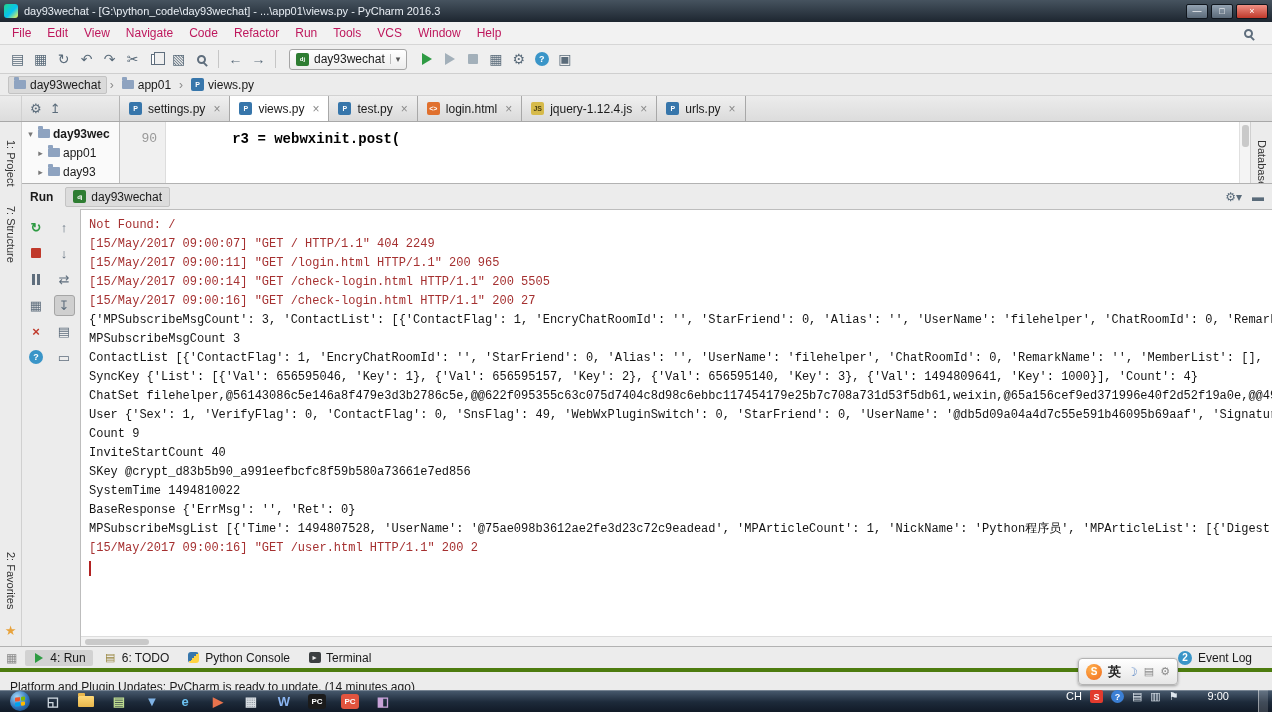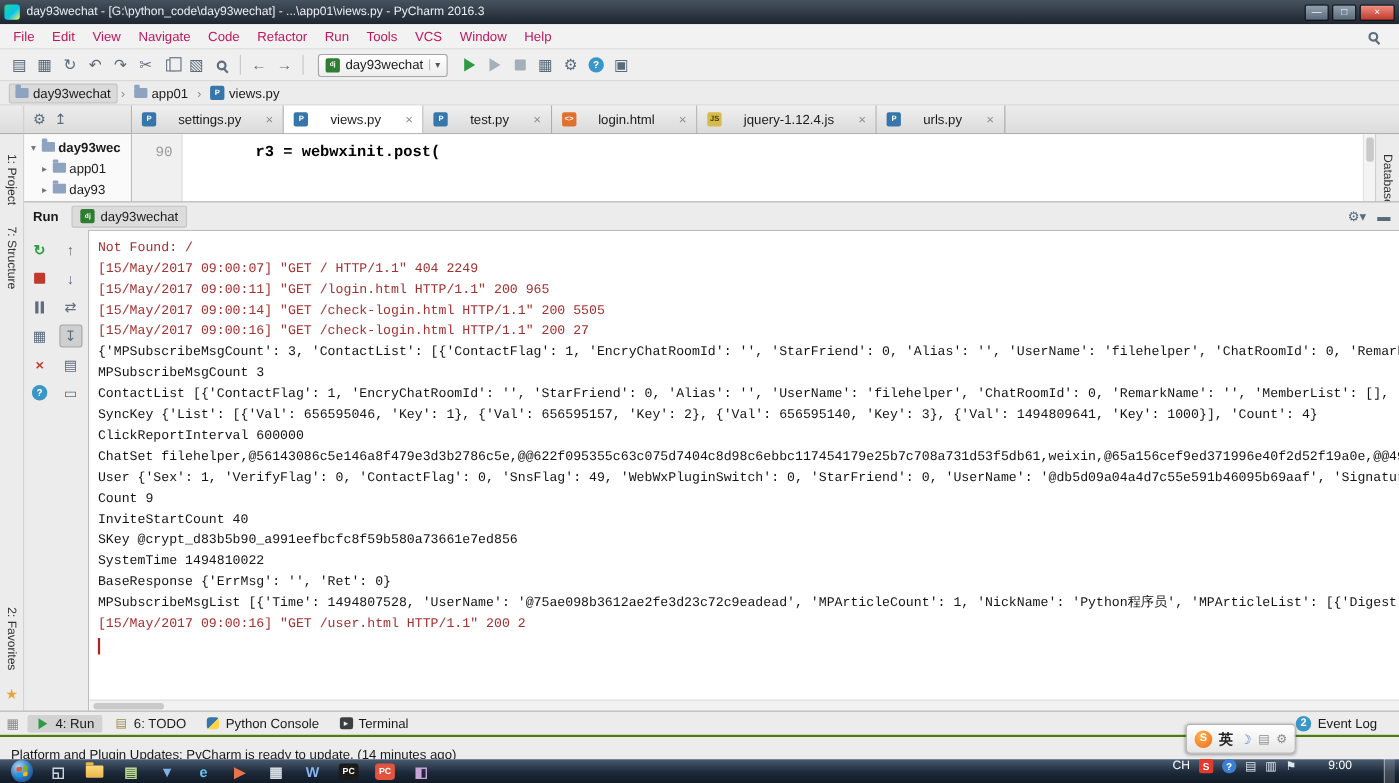--- a/index.html
+++ b/index.html
@@ -44,21 +44,21 @@
 .crumb.first{background:#dadada;border:1px solid #c3c3c3}
 .crumb-sep{color:#8a8a8a;margin:0 3px}
 .mini-folder{width:12px;height:9px;background:#8ea3c0;border-radius:1px;position:relative;display:inline-block}
 .mini-folder::before{content:"";position:absolute;top:-3px;left:0;width:5px;height:3px;background:#8ea3c0;border-radius:1px 1px 0 0}
 
 
 #tabbar{position:absolute;left:0;top:96px;width:1272px;height:26px;background:linear-gradient(#ececec,#dcdcdc);border-bottom:1px solid #a8a8a8;display:flex;align-items:stretch}
 #tab-stripe-stub{width:22px;flex:none;border-right:1px solid #d0d0d0}
 #panel-tools{width:98px;flex:none;display:flex;align-items:center;gap:8px;padding:0 8px;border-right:1px solid #b5b5b5;color:#5a6b7a;font-size:13px}
 #tabs{display:flex;align-items:stretch}
-.tab{display:flex;align-items:center;gap:20px;padding:0 9px;border-right:1px solid #a8a8a8;background:linear-gradient(#f0f0f0,#dadada);font-size:12px;white-space:nowrap}
+.tab{display:flex;align-items:center;gap:6px;padding:0 9px;border-right:1px solid #a8a8a8;background:linear-gradient(#f0f0f0,#dadada);font-size:12px;white-space:nowrap}
 .tab.active{background:#ffffff}
 .tab-close{color:#8a8a8a;font-size:12px;margin-left:2px}
 .fi{width:13px;height:13px;border-radius:2px;font-size:7px;font-weight:bold;color:#fff;display:inline-flex;align-items:center;justify-content:center;flex:none}
 .fi-py{background:#3776ab}
 .fi-html{background:#e0702e}
 .fi-js{background:#d6ba4a;color:#4a3f10}
 .fi-run{background:#2e7d32;font-size:6px}
 
 
 #stripe-left{position:absolute;left:0;top:122px;width:22px;height:524px;background:#ececec;border-right:1px solid #d0d0d0;display:flex;flex-direction:column;align-items:center;padding:8px 0 4px}
@@ -111,21 +111,21 @@
 .bb-item.active{background:#d2d2d2}
 .bbi{width:13px;height:13px;display:inline-flex;align-items:center;justify-content:center;flex:none}
 .bbi-run::before{content:"";border-left:8px solid #2e9b43;border-top:5px solid transparent;border-bottom:5px solid transparent}
 .bbi-todo::before{content:"▤";color:#98863f;font-size:11px}
 .bbi-python::before{content:"";width:11px;height:11px;border-radius:3px;background:linear-gradient(135deg,#3776ab 50%,#ffd343 50%)}
 .bbi-terminal::before{content:"▸";width:12px;height:11px;background:#3c3f41;color:#eee;font-size:8px;display:flex;align-items:center;justify-content:center;border-radius:2px}
 #event-log{margin-left:auto;display:flex;align-items:center;gap:6px;padding-right:14px}
 .badge{min-width:14px;height:14px;border-radius:50%;background:#3a95c8;color:#fff;font-size:10px;font-weight:bold;display:inline-flex;align-items:center;justify-content:center}
 
 
-#statusbar{position:absolute;left:0;top:668px;width:1272px;height:34px;background:#ececec;border-top:2px solid #4d7c0f;display:flex;align-items:center;padding:0 10px}
+#statusbar{position:absolute;left:0;top:668px;width:1272px;height:34px;background:#ececec;border-top:4px solid #4d7c0f;display:flex;align-items:center;padding:0 10px}
 
 
 #ime-bar{position:absolute;left:1078px;top:658px;height:27px;background:linear-gradient(#ffffff,#e6e6e6);border:1px solid #b3b3b3;border-radius:4px;display:flex;align-items:center;gap:6px;padding:0 7px;box-shadow:0 1px 3px rgba(0,0,0,.35);z-index:6}
 #sogou-logo{width:16px;height:16px;border-radius:50%;background:radial-gradient(circle at 35% 30%,#ffb14d,#f06a1d);color:#fff;font-weight:bold;font-size:10px;display:flex;align-items:center;justify-content:center}
 #ime-mode{font-size:13px;font-weight:bold;color:#222}
 .ime-ic{font-size:12px;color:#5b87c5}
 .ime-ic.grey{color:#8a8a8a;font-size:11px}
 
 
 #taskbar{position:absolute;left:0;top:690px;width:1272px;height:22px;background:linear-gradient(#4a5c70,#1d2a3a 55%,#111a27);display:flex;align-items:center;padding:0 2px;box-shadow:inset 0 1px 0 rgba(255,255,255,.25)}
@@ -368,21 +368,20 @@
       <div id="console-lines">
           <div class="console-line err">Not Found: /</div>
           <div class="console-line err">[15/May/2017 09:00:07] "GET / HTTP/1.1" 404 2249</div>
           <div class="console-line err">[15/May/2017 09:00:11] "GET /login.html HTTP/1.1" 200 965</div>
           <div class="console-line err">[15/May/2017 09:00:14] "GET /check-login.html HTTP/1.1" 200 5505</div>
           <div class="console-line err">[15/May/2017 09:00:16] "GET /check-login.html HTTP/1.1" 200 27</div>
           <div class="console-line out">{'MPSubscribeMsgCount': 3, 'ContactList': [{'ContactFlag': 1, 'EncryChatRoomId': '', 'StarFriend': 0, 'Alias': '', 'UserName': 'filehelper', 'ChatRoomId': 0, 'RemarkName': '', 'MemberList': [],</div>
           <div class="console-line out">MPSubscribeMsgCount 3</div>
           <div class="console-line out">ContactList [{'ContactFlag': 1, 'EncryChatRoomId': '', 'StarFriend': 0, 'Alias': '', 'UserName': 'filehelper', 'ChatRoomId': 0, 'RemarkName': '', 'MemberList': [], 'PYInitial': 'WJCSZS', 'Remark</div>
           <div class="console-line out">SyncKey {'List': [{'Val': 656595046, 'Key': 1}, {'Val': 656595157, 'Key': 2}, {'Val': 656595140, 'Key': 3}, {'Val': 1494809641, 'Key': 1000}], 'Count': 4}</div>
-          <div class="console-line out">ClickReportInterval 600000</div>
           <div class="console-line out">ChatSet filehelper,@56143086c5e146a8f479e3d3b2786c5e,@@622f095355c63c075d7404c8d98c6ebbc117454179e25b7c708a731d53f5db61,weixin,@65a156cef9ed371996e40f2d52f19a0e,@@49c0753d989da0decab6c5d97f408fa</div>
           <div class="console-line out">User {'Sex': 1, 'VerifyFlag': 0, 'ContactFlag': 0, 'SnsFlag': 49, 'WebWxPluginSwitch': 0, 'StarFriend': 0, 'UserName': '@db5d09a04a4d7c55e591b46095b69aaf', 'Signature': '每天进步一点点', 'HideIn</div>
           <div class="console-line out">Count 9</div>
           <div class="console-line out">InviteStartCount 40</div>
           <div class="console-line out">SKey @crypt_d83b5b90_a991eefbcfc8f59b580a73661e7ed856</div>
           <div class="console-line out">SystemTime 1494810022</div>
           <div class="console-line out">BaseResponse {'ErrMsg': '', 'Ret': 0}</div>
           <div class="console-line out">MPSubscribeMsgList [{'Time': 1494807528, 'UserName': '@75ae098b3612ae2fe3d23c72c9eadead', 'MPArticleCount': 1, 'NickName': 'Python程序员', 'MPArticleList': [{'Digest': 'Python已经成为漏洞开发领域</div>
           <div class="console-line err">[15/May/2017 09:00:16] "GET /user.html HTTP/1.1" 200 2</div>
         </div>

